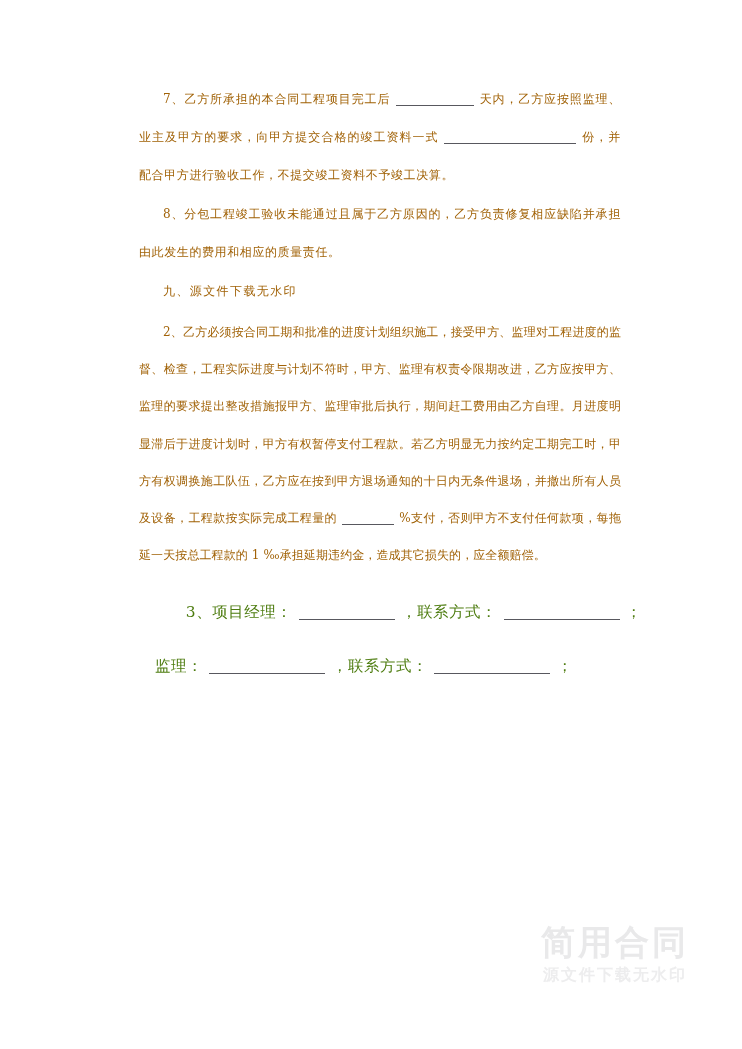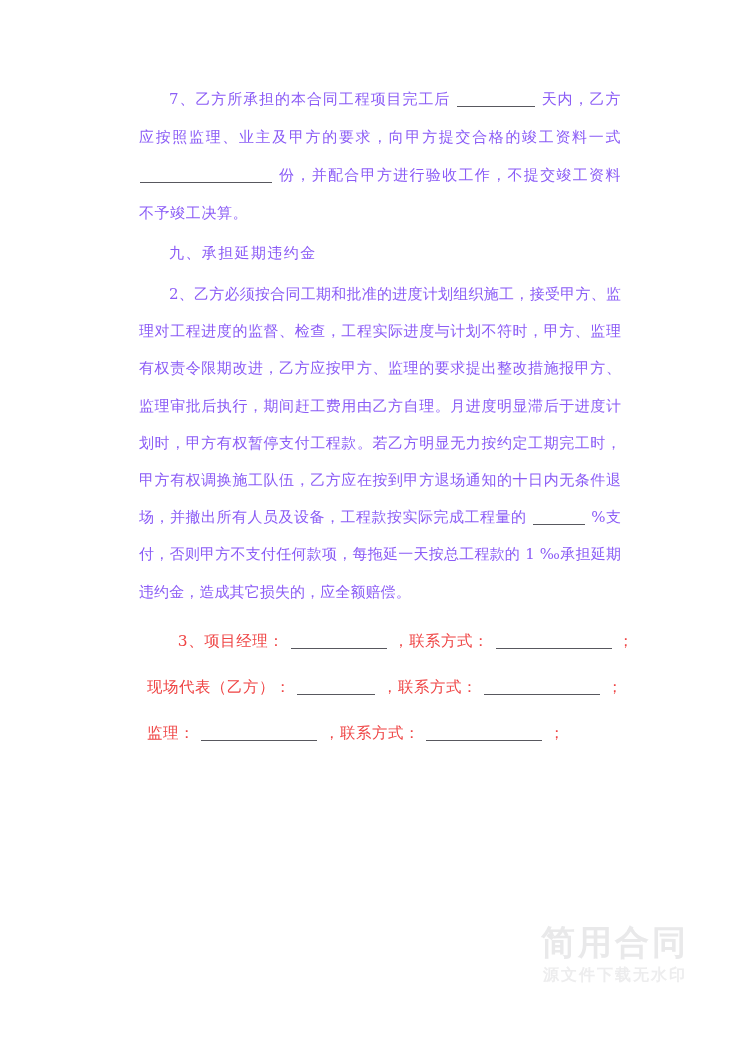--- a/index.html
+++ b/index.html
@@ -50,22 +50,22 @@
   
   #doc-body {
     position: absolute;
     left: 139px;
     top: 80px;
     width: 482px;
     z-index: 2;
   }
   .para {
     margin: 0;
-    color: #8b5cf6;
-    font-size: 15px;
+    color: #a16207;
+    font-size: 12px;
     line-height: 38px;
     text-align: justify;
     text-justify: inter-ideograph;
     letter-spacing: 0.6px;
     word-break: break-all;
     -webkit-font-smoothing: antialiased;
   }
   .para.indent {
     text-indent: 2em;
   }
@@ -88,22 +88,22 @@
     height: 0;
     margin: 0 1px;
   }
   .b-s   { width: 52px; }
   .b-m   { width: 78px; }
   .b-l   { width: 96px; }
   .b-xl  { width: 116px; }
   .b-xxl { width: 132px; }
   
   .contact-line {
-    margin: 8px;
-    color: #ef4444;
+    margin: 16px;
+    color: #4d7c0f;
     font-size: 15.4px;
     line-height: 38px;
     letter-spacing: 0.6px;
     white-space: nowrap;
   }
   .contact-line.indent { padding-left: 2em; }
 </style>
 </head>
 <body>
 
@@ -119,25 +119,28 @@
     <p class="para indent">
       <span>7、乙方所承担的本合同工程项目完工后</span>
       <span class="blank b-m"></span>
       <span>天内，乙方应按照监理、业主及甲方的要求，向甲方提交合格的竣工资料一式</span>
       <span class="blank b-xxl"></span>
       <span>份，并配合甲方进行验收工作，不提交竣工资料不予竣工决算。</span>
     </p>
 
     <div class="gap-sm"></div>
 
+    <p class="para indent">
+      <span>8、分包工程竣工验收未能通过且属于乙方原因的，乙方负责修复相应缺陷并承担由此发生的费用和相应的质量责任。</span>
+    </p>
 
     <div class="gap-sm"></div>
 
     <p class="para heading">
-      <span>九、承担延期违约金</span>
+      <span>九、源文件下载无水印</span>
     </p>
 
     <div class="gap-sm"></div>
 
 
     <div class="gap-md"></div>
 
     <p class="para indent tight">
       <span>2、乙方必须按合同工期和批准的进度计划组织施工，接受甲方、监理对工程进度的监督、检查，工程实际进度与计划不符时，甲方、监理有权责令限期改进，乙方应按甲方、监理的要求提出整改措施报甲方、监理审批后执行，期间赶工费用由乙方自理。月进度明显滞后于进度计划时，甲方有权暂停支付工程款。若乙方明显无力按约定工期完工时，甲方有权调换施工队伍，乙方应在按到甲方退场通知的十日内无条件退场，并撤出所有人员及设备，工程款按实际完成工程量的</span>
       <span class="blank b-s"></span>
@@ -149,27 +152,20 @@
     <div>
 
       <p class="contact-line indent">
         <span>3、项目经理：</span>
         <span class="blank b-l"></span>
         <span>，联系方式：</span>
         <span class="blank b-xl"></span>
         <span>；</span>
       </p>
 
-      <p class="contact-line">
-        <span>现场代表（乙方）：</span>
-        <span class="blank b-m"></span>
-        <span>，联系方式：</span>
-        <span class="blank b-xl"></span>
-        <span>；</span>
-      </p>
 
       <p class="contact-line">
         <span>监理：</span>
         <span class="blank b-xl"></span>
         <span>，联系方式：</span>
         <span class="blank b-xl"></span>
         <span>；</span>
       </p>
 
     </div>

